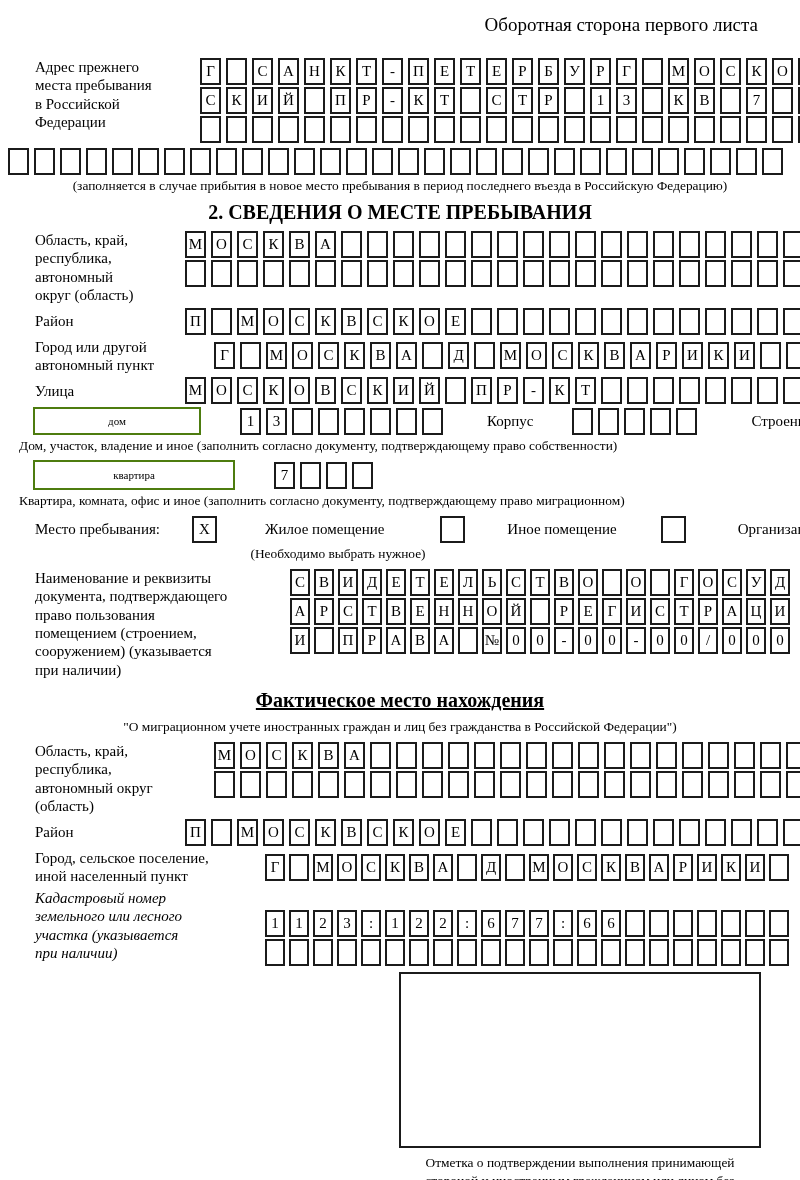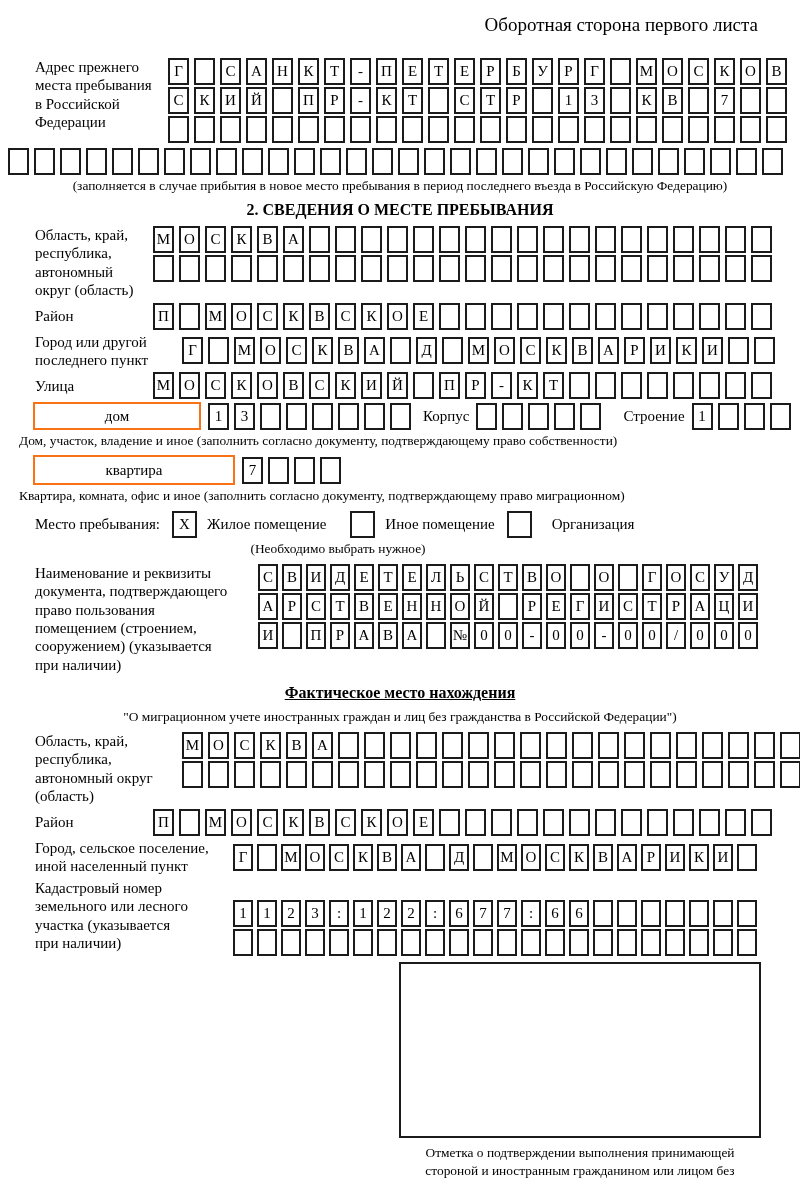--- a/index.html
+++ b/index.html
@@ -16,44 +16,44 @@
   .cell {
     width:21px; height:27px; border:2px solid #1b1b1b; background:#fff;
     display:flex; align-items:center; justify-content:center;
     font-size:15px; line-height:1; flex-shrink:0;
   }
   .cells.sm { gap:4px; }
   .cells.sm .cell { width:20px; }
 
   .stack .cells { margin-bottom:2px; }
 
-  .frow { display:flex; padding-left:35px; margin-bottom:3px; align-items:flex-start; }
+  .frow { display:flex; padding-left:35px; margin-bottom:3px; align-items:flex-start;gap:32px; }
   .frow.vcenter { align-items:center; }
   .flabel {
     font-size:15px; line-height:1.23; white-space:pre-line; flex-shrink:0; margin-right:6px;
   }
   .w-addr { width:127px; }
   .w-reg { width:112px; }
   .w-city { width:141px; }
   .w-factreg { width:141px; }
   .w-factcity { width:192px; }
-  .w-cad { width:192px; }
+  .w-cad { width:192px;font-style:italic; }
   .w-usage { width:217px; }
 
   .fullrow { padding-left:8px; margin-bottom:3px; }
 
   .note { font-size:13.4px; line-height:1.25; }
   .note.center { text-align:center; }
   .note.left { padding-left:19px; margin:1px 0 5px 0; }
 
-  .sec-title { text-align:center; font-weight:bold; font-size:16px; margin:6px 0 7px 0; }
+  .sec-title { text-align:center; font-weight:bold; font-size:20px; margin:6px 0 7px 0; }
 
   .widebox {
-    height:28px; border:2px solid #f97316; display:flex; align-items:center; justify-content:center;
-    font-size:15px; flex-shrink:0; background:#fff;
+    height:28px; border:2px solid #4d7c0f; display:flex; align-items:center; justify-content:center;
+    font-size:11px; flex-shrink:0; background:#fff;
   }
   .house-box { width:168px; margin-right:7px; }
   .apt-box { width:202px; margin-right:7px; height:30px; }
   .inline-lbl { font-size:15px; align-self:center; white-space:nowrap; }
 
   .chk {
     width:25px; height:27px; border:2px solid #1b1b1b; display:flex; align-items:center;
     justify-content:center; font-size:15px; flex-shrink:0; background:#fff;
   }
   .choose-note { width:676px; text-align:center; margin-bottom:6px; }
@@ -284,21 +284,21 @@
         <div class="cell"></div>
         <div class="cell"></div>
         <div class="cell"></div>
         <div class="cell"></div>
         <div class="cell"></div>
       </div>
   </div>
 
   <div class="frow vcenter">
     <div class="flabel w-city">Город или другой
-последнего пункт</div>
+автономный пункт</div>
     <div class="cells">
         <div class="cell">Г</div>
         <div class="cell"></div>
         <div class="cell">М</div>
         <div class="cell">О</div>
         <div class="cell">С</div>
         <div class="cell">К</div>
         <div class="cell">В</div>
         <div class="cell">А</div>
         <div class="cell"></div>
@@ -384,23 +384,23 @@
     <div class="cells">
         <div class="cell">7</div>
         <div class="cell"></div>
         <div class="cell"></div>
         <div class="cell"></div>
       </div>
   </div>
   <div class="note left">Квартира, комната, офис и иное (заполнить согласно документу, подтверждающему право миграционном)</div>
 
   <div class="frow vcenter" style="margin-top:6px;">
-    <span class="flabel" style="margin-right:12px;">Место пребывания:</span>
+    <span class="flabel" style="margin-right:0;">Место пребывания:</span>
     <span class="chk">X</span>
-    <span class="inline-lbl" style="margin-left:10px;margin-right:24px;font-family:Liberation Serif, serif;">Жилое помещение</span>
+    <span class="inline-lbl" style="margin-left:16px;margin-right:24px;font-family:Liberation Serif, serif;">Жилое помещение</span>
     <span class="chk"></span>
     <span class="inline-lbl" style="margin-left:10px;margin-right:12px;">Иное помещение</span>
     <span class="chk"></span>
     <span class="inline-lbl" style="margin-left:20px;">Организация</span>
   </div>
   <div class="note choose-note">(Необходимо выбрать нужное)</div>
 
   <div class="frow">
     <div class="flabel w-usage">Наименование и реквизиты
 документа, подтверждающего

